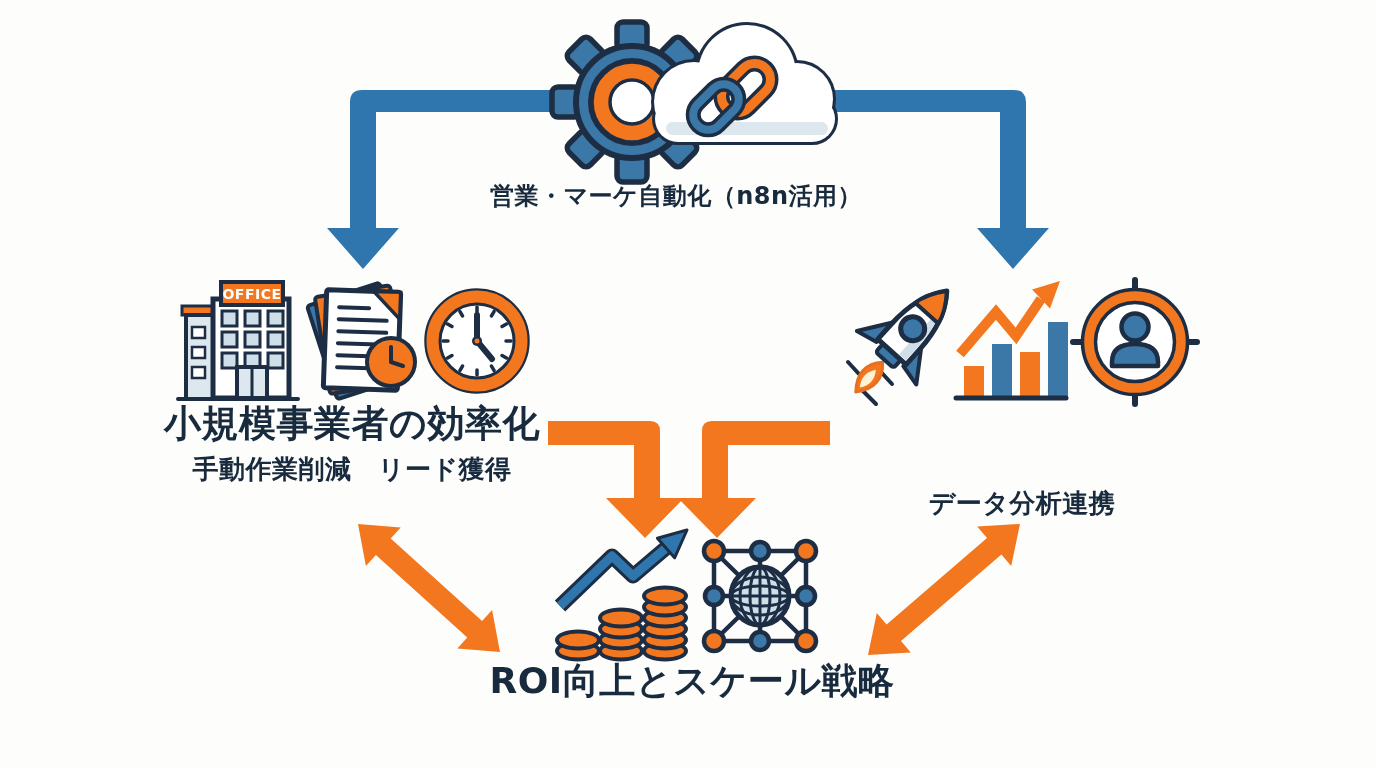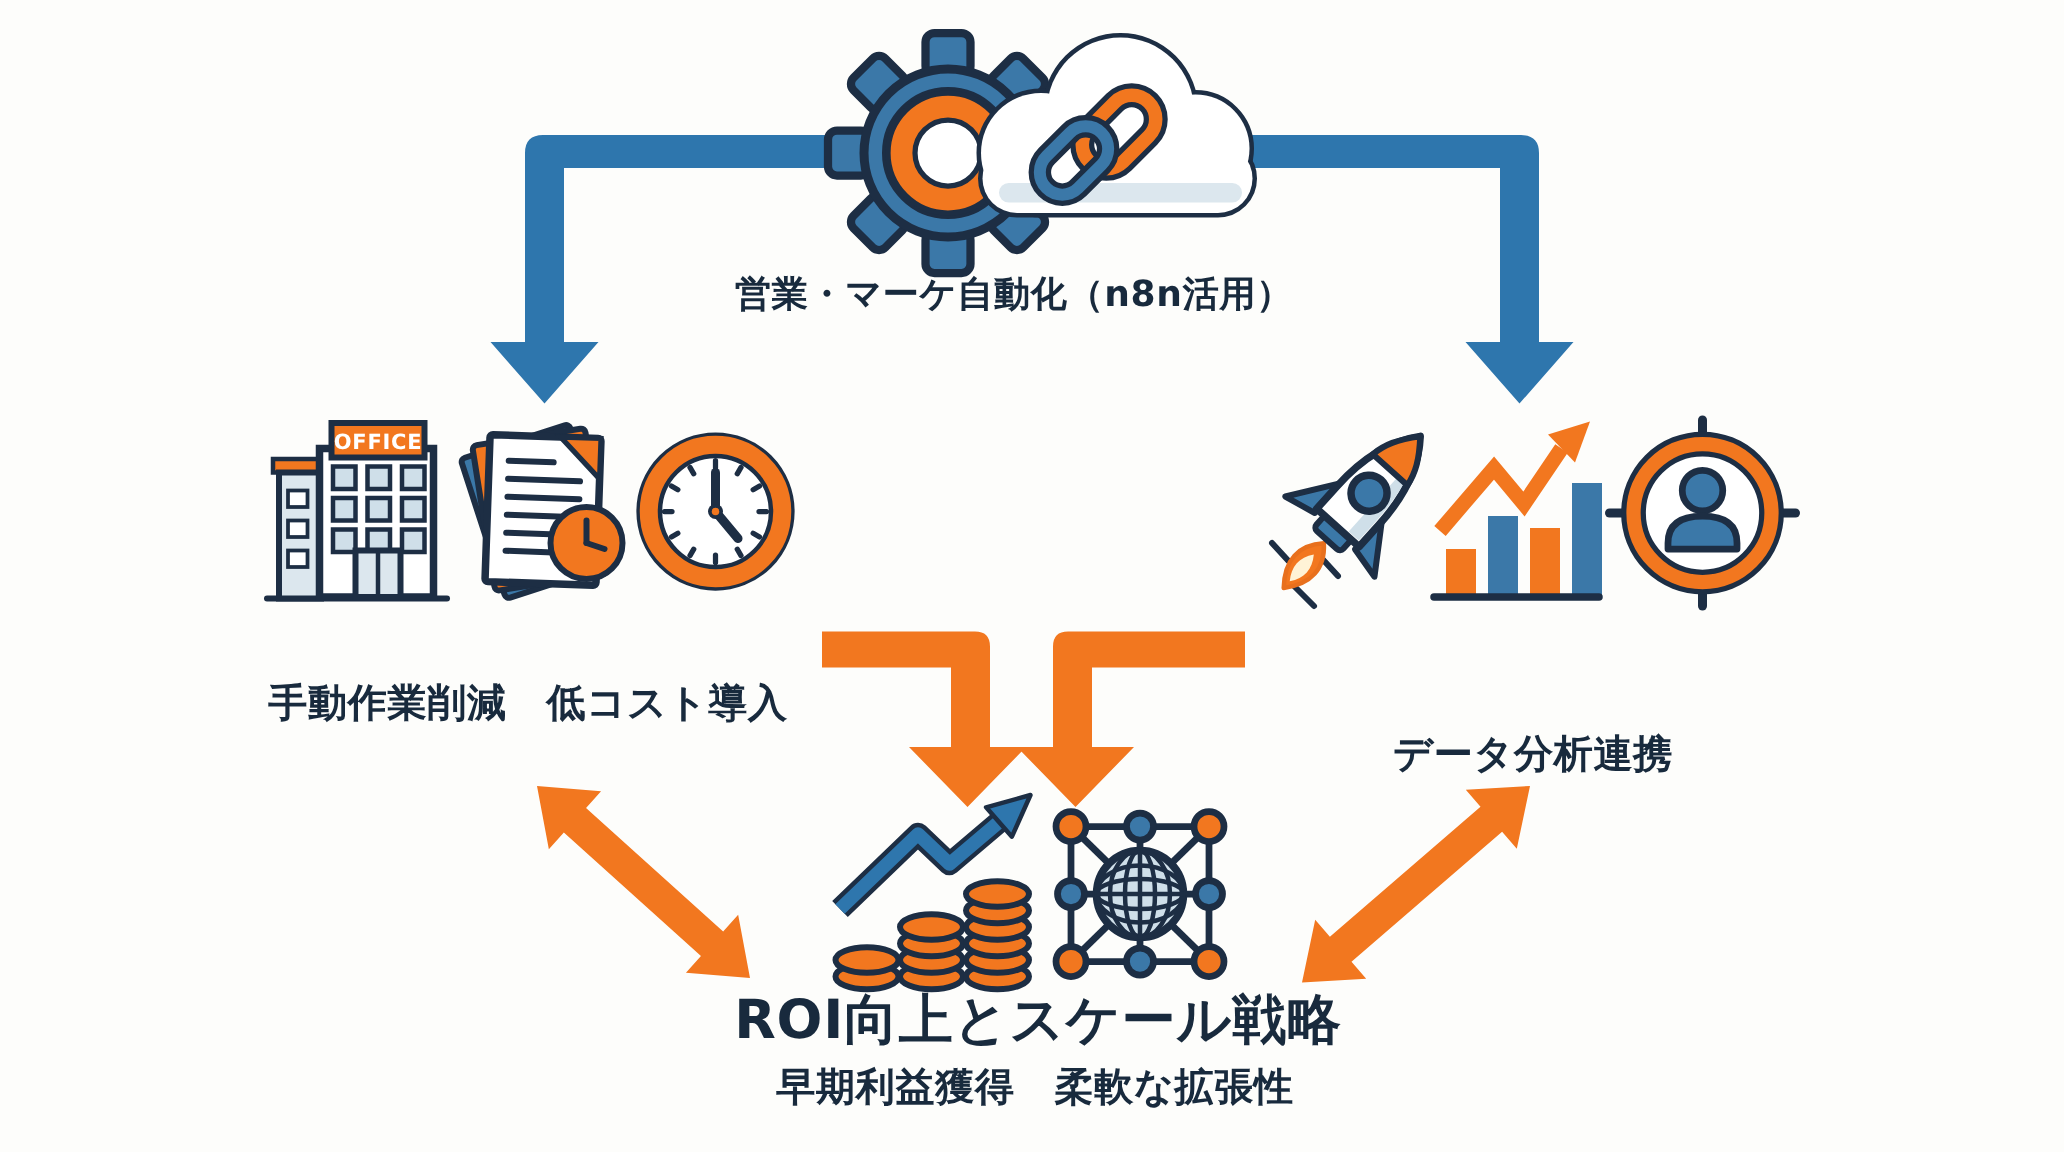--- a/index.html
+++ b/index.html
@@ -247,19 +247,19 @@
         <circle cx="760" cy="551" r="9"></circle>
           <circle cx="714" cy="596" r="9"></circle>
         <circle cx="806" cy="596" r="9"></circle>
           <circle cx="760" cy="641" r="9"></circle>
       </g>
     </g>
   </svg>
 
   <div class="jp t-title" style="left:676px;top:183px">営業・マーケ自動化（n8n活用）</div>
 
-  <div class="jp t-sub" style="left:352px;top:455px">手動作業削減　低コスト導入</div>
+  <div class="jp t-head" style="left:352px;top:403px">小規模事業者の効率化</div>
+  <div class="jp t-sub" style="left:352px;top:455px">手動作業削減　リード獲得</div>
 
   <div class="jp t-head2" style="left:692px;top:660px">ROI向上とスケール戦略</div>
 
   <div class="jp t-sub" style="left:1022px;top:489px">データ分析連携</div>
-  <div class="jp t-sub" style="left:690px;top:711px">早期利益獲得　柔軟な拡張性</div>
 </div>
 
 </body></html>

